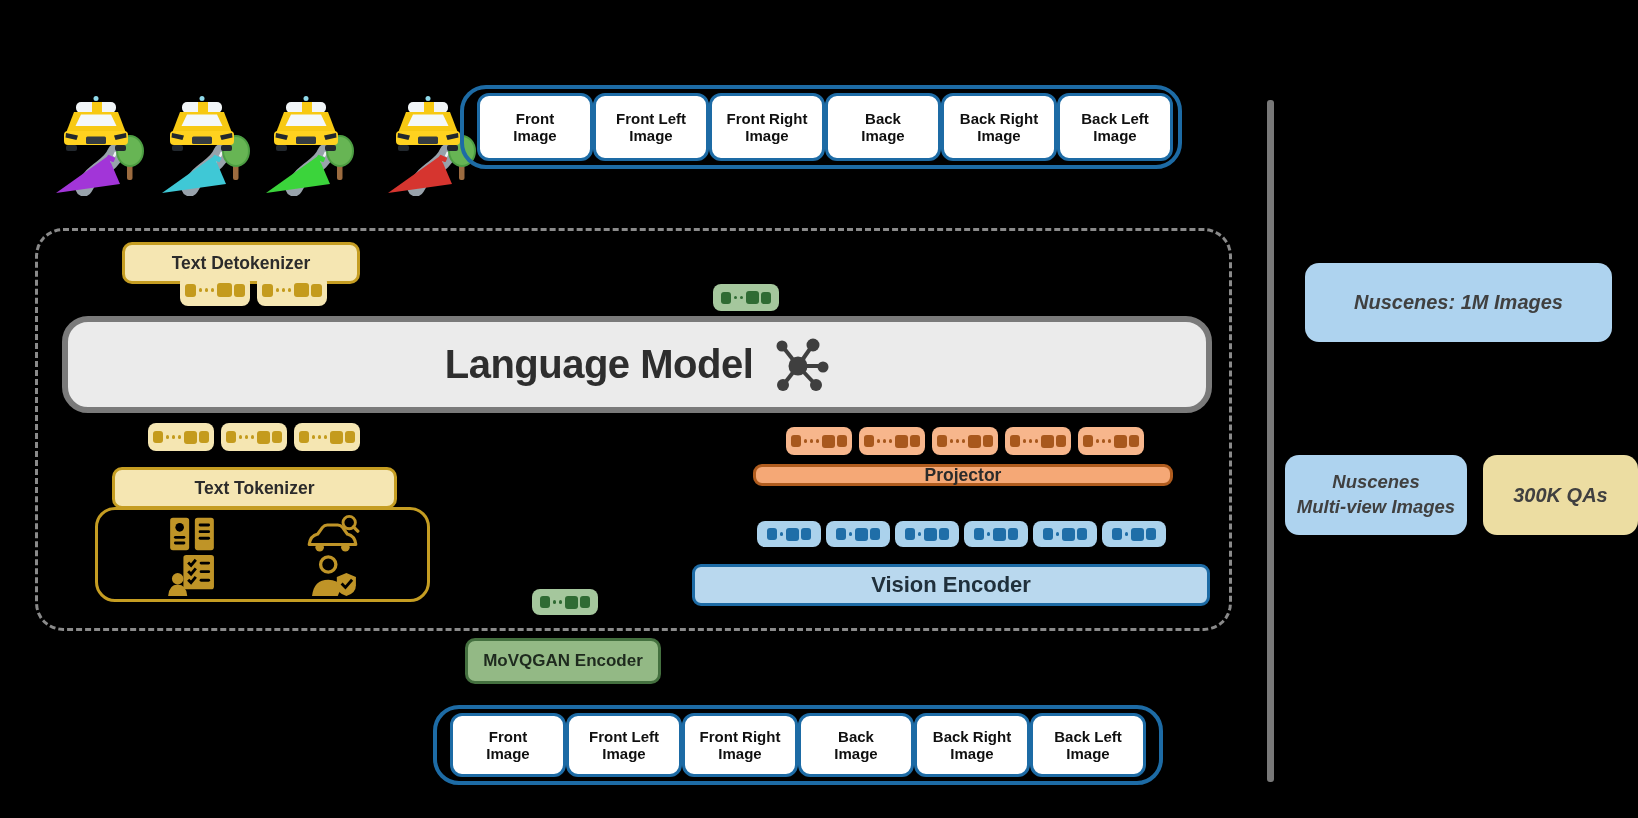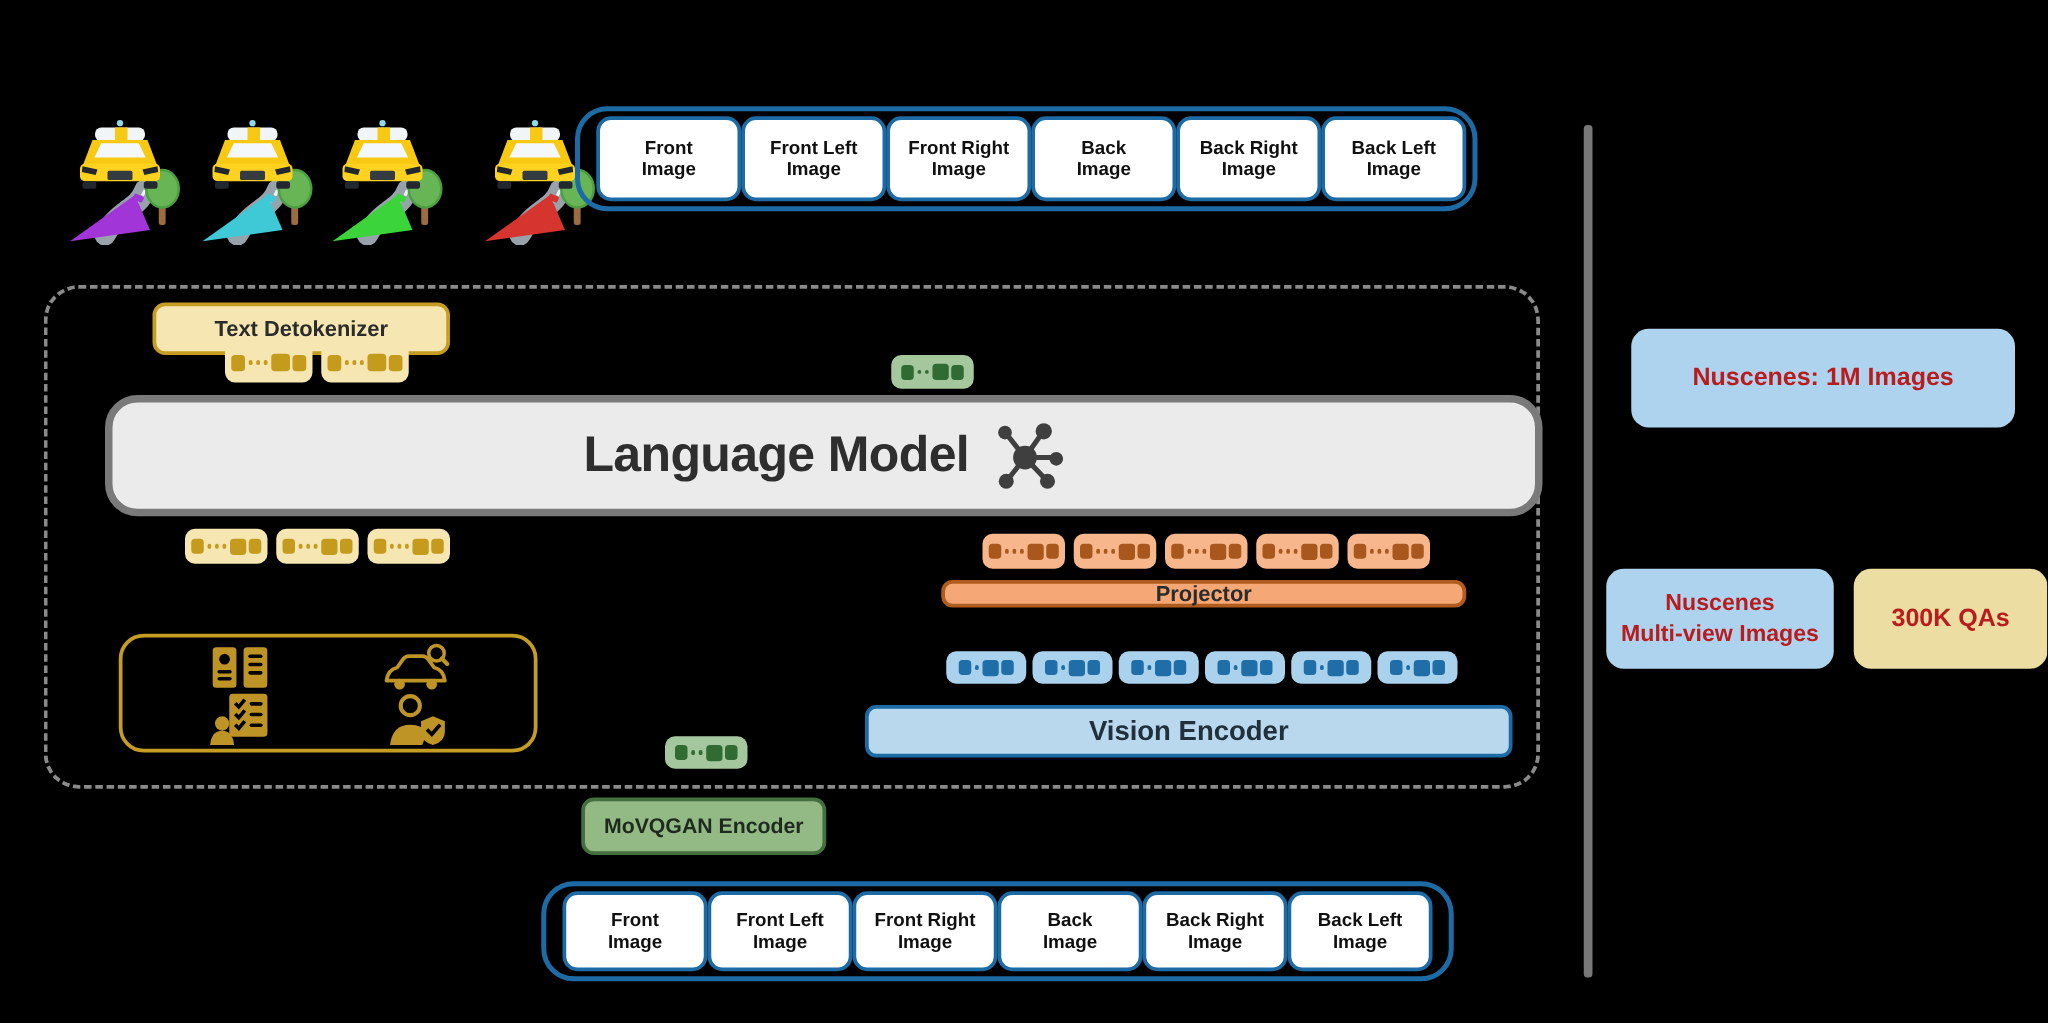--- a/index.html
+++ b/index.html
@@ -11,21 +11,21 @@
   .cbox{display:flex;align-items:center;justify-content:center;text-align:center;font-weight:700;}
   .green-box{background:var(--c-greenFill);border:3px solid var(--c-greenBorder);border-radius:10px;
              font-size:17px;color:#1e2a1e;}
   .yellow-box{background:var(--c-yellowFill);border:3.5px solid var(--c-yellowBorder);border-radius:10px;
               font-size:17.5px;color:#2b2b2b;margin-top:11px;}
   .orange-box{background:var(--c-orangeFill);border:3px solid var(--c-orangeBorder);border-radius:9px;
               font-size:17.5px;color:#2b2b2b;}
   .blue-box{background:var(--c-visionFill);border:3.5px solid var(--c-blueBorder);border-radius:9px;
             font-size:22px;color:#20303c;}
   .panel{border-radius:14px;display:flex;flex-direction:column;align-items:center;justify-content:center;
-         text-align:center;font-weight:700;font-size:20px;color:#b91c1c;line-height:1.35;}
+         text-align:center;font-weight:700;font-size:20px;color:#404040;line-height:1.35;font-style:italic;}
 
   
   .cam-row{border:4px solid var(--c-blueBorder);border-radius:26px;display:flex;align-items:center;
            justify-content:space-between;padding:0 13px;}
   .cam-box{background:#fff;border:3.5px solid var(--c-blueBorder);border-radius:12px;height:62px;
            min-width:94px;padding:0 8px;display:flex;flex-direction:column;align-items:center;
            justify-content:center;font-size:15px;font-weight:700;color:#101010;line-height:1.15;text-align:center;}
   .cam-row.bottom .cam-box{height:58px;}
 
   
@@ -222,21 +222,21 @@
   <div class="abs" style="left:713px;top:284px;">
     <span class="chip chip-green sm" style="width:66px;height:27px;">
         <i class="sq sq1"></i>
         <i class="dot"></i>
         <i class="dot"></i>
         <i class="sq sq2"></i>
         <i class="sq sq3"></i>
       </span>
   </div>
 
-  <div class="abs lm" style="left:62px;top:316px;width:1150px;height:97px;margin-left:22px;">
+  <div class="abs lm" style="left:62px;top:316px;width:1150px;height:97px;">
     <span class="lm-text">Language Model</span>
     <svg width="58" height="54" viewBox="0 0 58 54">
       <g stroke="var(--c-hubGray)" stroke-width="4">
         <line x1="27" y1="28" x2="12" y2="9"></line>
           <line x1="27" y1="28" x2="41" y2="8"></line>
         <line x1="27" y1="28" x2="51" y2="28"></line>
           <line x1="27" y1="28" x2="44" y2="46"></line>
         <line x1="27" y1="28" x2="13" y2="46"></line>
       </g>
       <g fill="var(--c-hubGray)">
@@ -270,20 +270,21 @@
     <span class="chip chip-yellow sm" style="width:66px;height:28px;">
         <i class="sq sq1"></i>
         <i class="dot"></i>
         <i class="dot"></i>
         <i class="dot"></i>
         <i class="sq sq2"></i>
         <i class="sq sq3"></i>
       </span>
   </div>
 
+  <div class="abs cbox yellow-box" style="left:112px;top:456px;width:285px;height:42px;">Text Tokenizer</div>
 
   <div class="abs gold-frame" style="left:95px;top:507px;width:335px;height:95px;">
     <svg width="46" height="38" viewBox="0 0 48 40">
       <g fill="var(--c-iconGold)">
         <rect x="1" y="3" width="20" height="34" rx="3"></rect>
           <rect x="27" y="3" width="20" height="34" rx="3"></rect>
       </g>
       <g fill="#000">
         <circle cx="11" cy="13" r="4.5"></circle>
         <rect x="5" y="22" width="12" height="3" rx="1.5"></rect>

